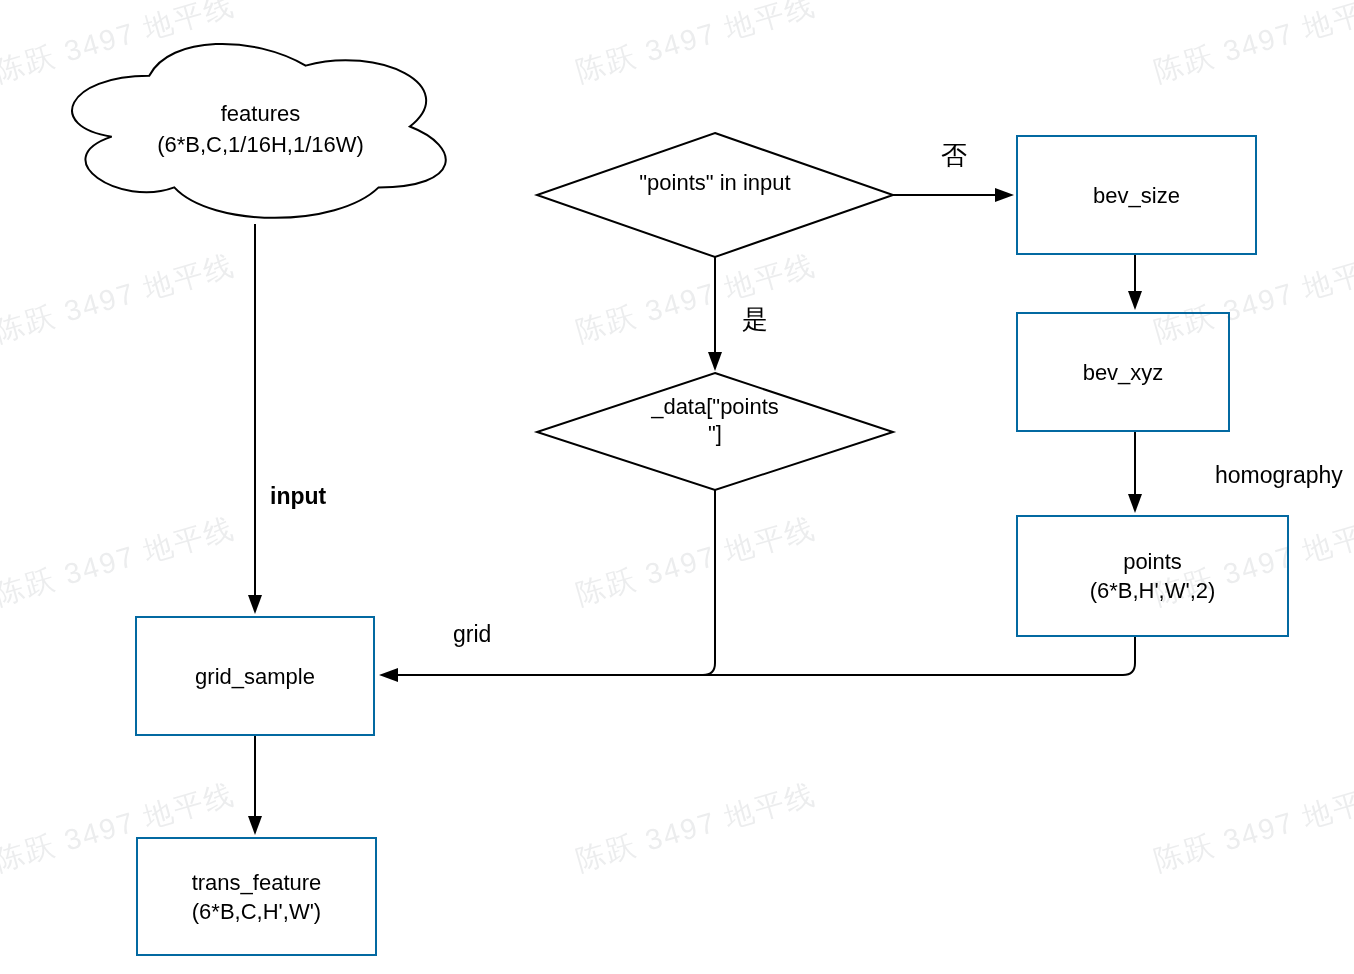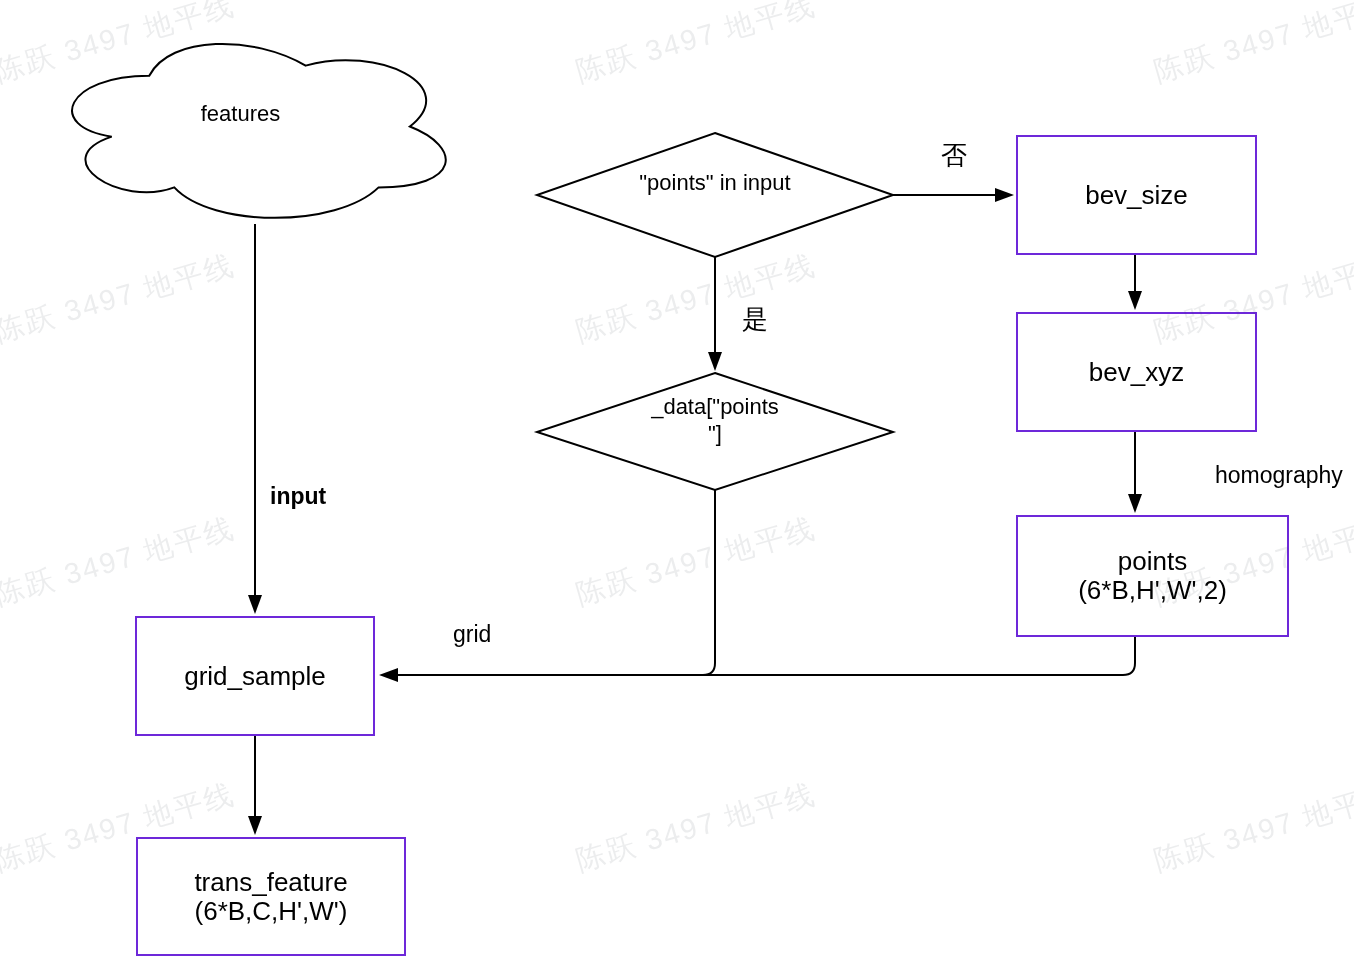--- a/index.html
+++ b/index.html
@@ -7,23 +7,23 @@
     width:1354px; height:974px; position:relative;
     background:#ffffff; overflow:hidden;
     font-family:"Liberation Sans","DejaVu Sans",sans-serif;
     color:#000;
   }
   #canvas { position:absolute; left:0; top:0; width:1354px; height:974px; }
   svg.diagram { position:absolute; left:0; top:0; z-index:1; }
 
   .box {
     position:absolute; box-sizing:border-box;
-    border:2px solid #6d28d9; background:#fff;
+    border:2px solid #0369a1; background:#fff;
     display:flex; flex-direction:column; align-items:center; justify-content:center;
-    text-align:center; font-size:26px; line-height:29px; z-index:2;
+    text-align:center; font-size:22px; line-height:29px; z-index:2;
   }
   .node-text {
     position:absolute; text-align:center; font-size:22px; z-index:3;
   }
   .edge-label {
     position:absolute; font-size:23px; z-index:3;
     background:#fff; padding:0 3px; line-height:26px;
   }
   .cjk-label {
     position:absolute; font-size:26px; z-index:3; line-height:28px;
@@ -82,40 +82,41 @@
       <polygon points="1135,513 1128,494 1142,494"></polygon>
       <polygon points="379,675 398,668 398,682"></polygon>
       <polygon points="255,835 248,816 262,816"></polygon>
     </g>
   </svg>
 
   <div class="box" style="left:1016px; top:135px; width:241px; height:120px;">
     <span>bev_size</span>
   </div>
 
-  <div class="box" style="left:1016px; top:312px; width:241px; height:120px;">
+  <div class="box" style="left:1016px; top:312px; width:214px; height:120px;">
     <span>bev_xyz</span>
   </div>
 
   <div class="box" style="left:1016px; top:515px; width:273px; height:122px;">
     <span>points</span>
     <span>(6*B,H',W',2)</span>
   </div>
 
   <div class="box" style="left:135px; top:616px; width:240px; height:120px;">
     <span>grid_sample</span>
   </div>
 
-  <div class="box" style="left:136px; top:837px; width:270px; height:119px;">
+  <div class="box" style="left:136px; top:837px; width:241px; height:119px;">
     <span>trans_feature</span>
     <span>(6*B,C,H',W')</span>
   </div>
 
-  <div class="node-text" style="left:32px; top:98px; width:417px; line-height:31px;">
+  <div class="node-text" style="left:52px; top:98px; width:417px; line-height:31px;">
     <div>features</div>
+    <div>(6*B,C,1/16H,1/16W)</div>
   </div>
 
   <div class="node-text" style="left:537px; top:169px; width:356px; line-height:28px;">
     <div>"points" in input</div>
   </div>
 
   <div class="node-text" style="left:537px; top:393px; width:356px; line-height:27px;">
     <div>_data["points</div>
     <div>"]</div>
   </div>

